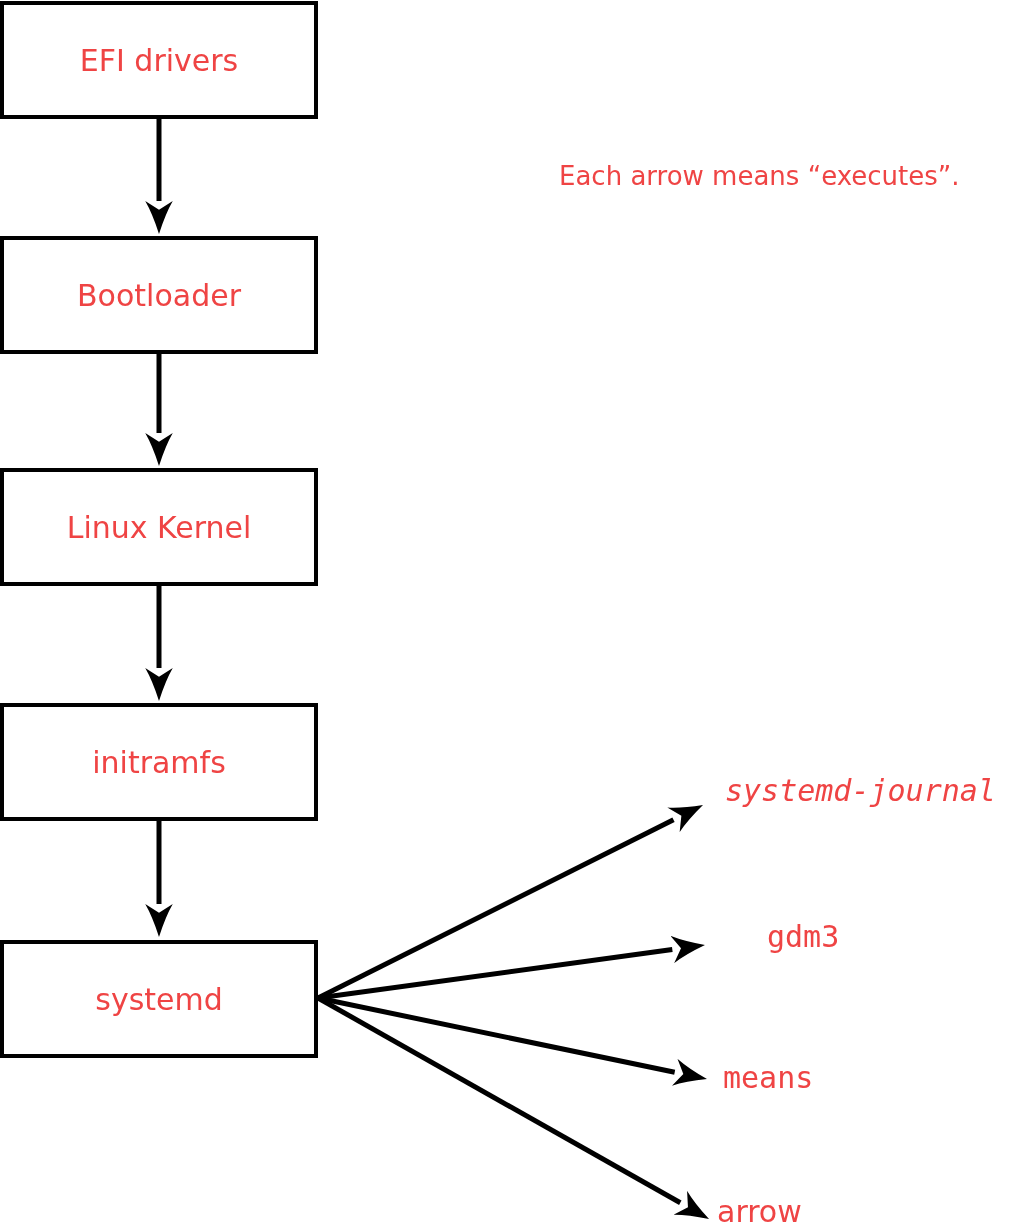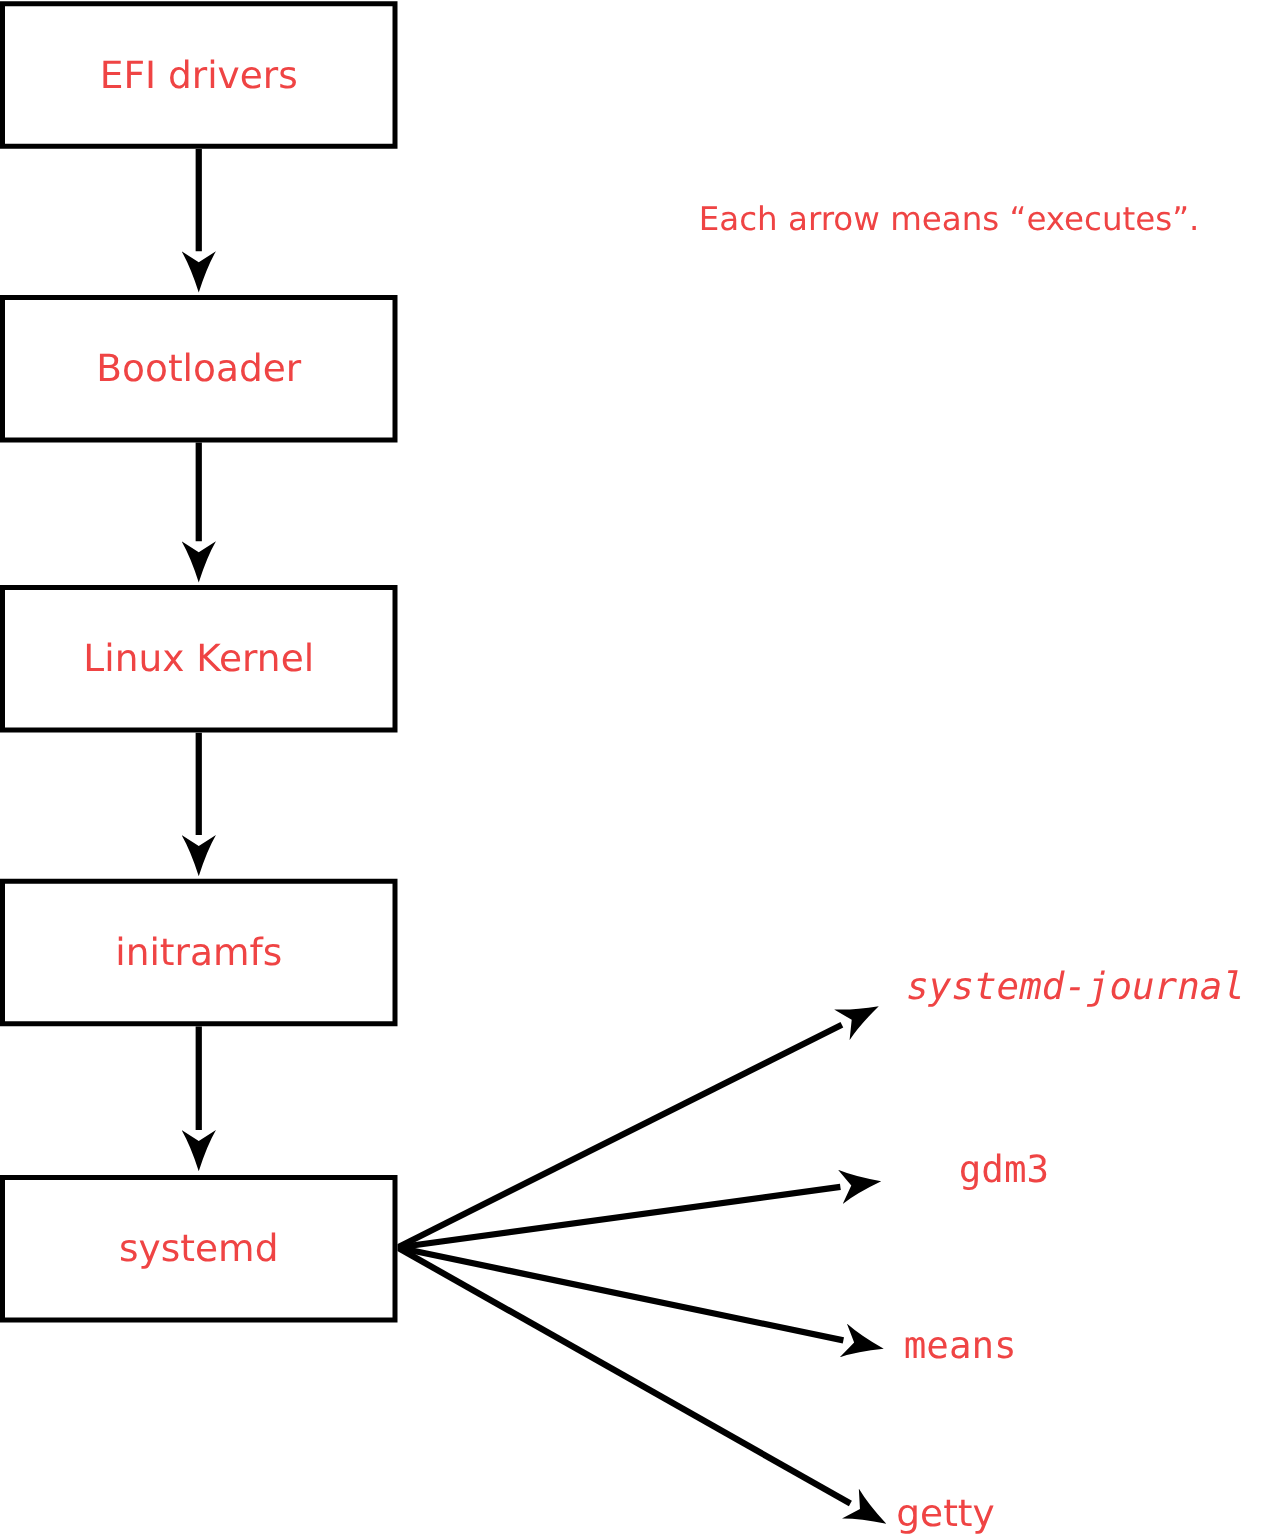--- a/index.html
+++ b/index.html
@@ -83,15 +83,15 @@
   </div>
   <div class="node n4">
     <span>initramfs</span>
   </div>
 
   <div class="caption">Each arrow means “executes”.</div>
 
   <div class="svc s1">systemd-journal</div>
   <div class="svc s2">gdm3</div>
   <div class="svc s3">means</div>
-  <div class="svc s4 sans">getty</div>
+  <div class="svc s4 sans">arrow</div>
 
 </div>
 
 </body></html>

